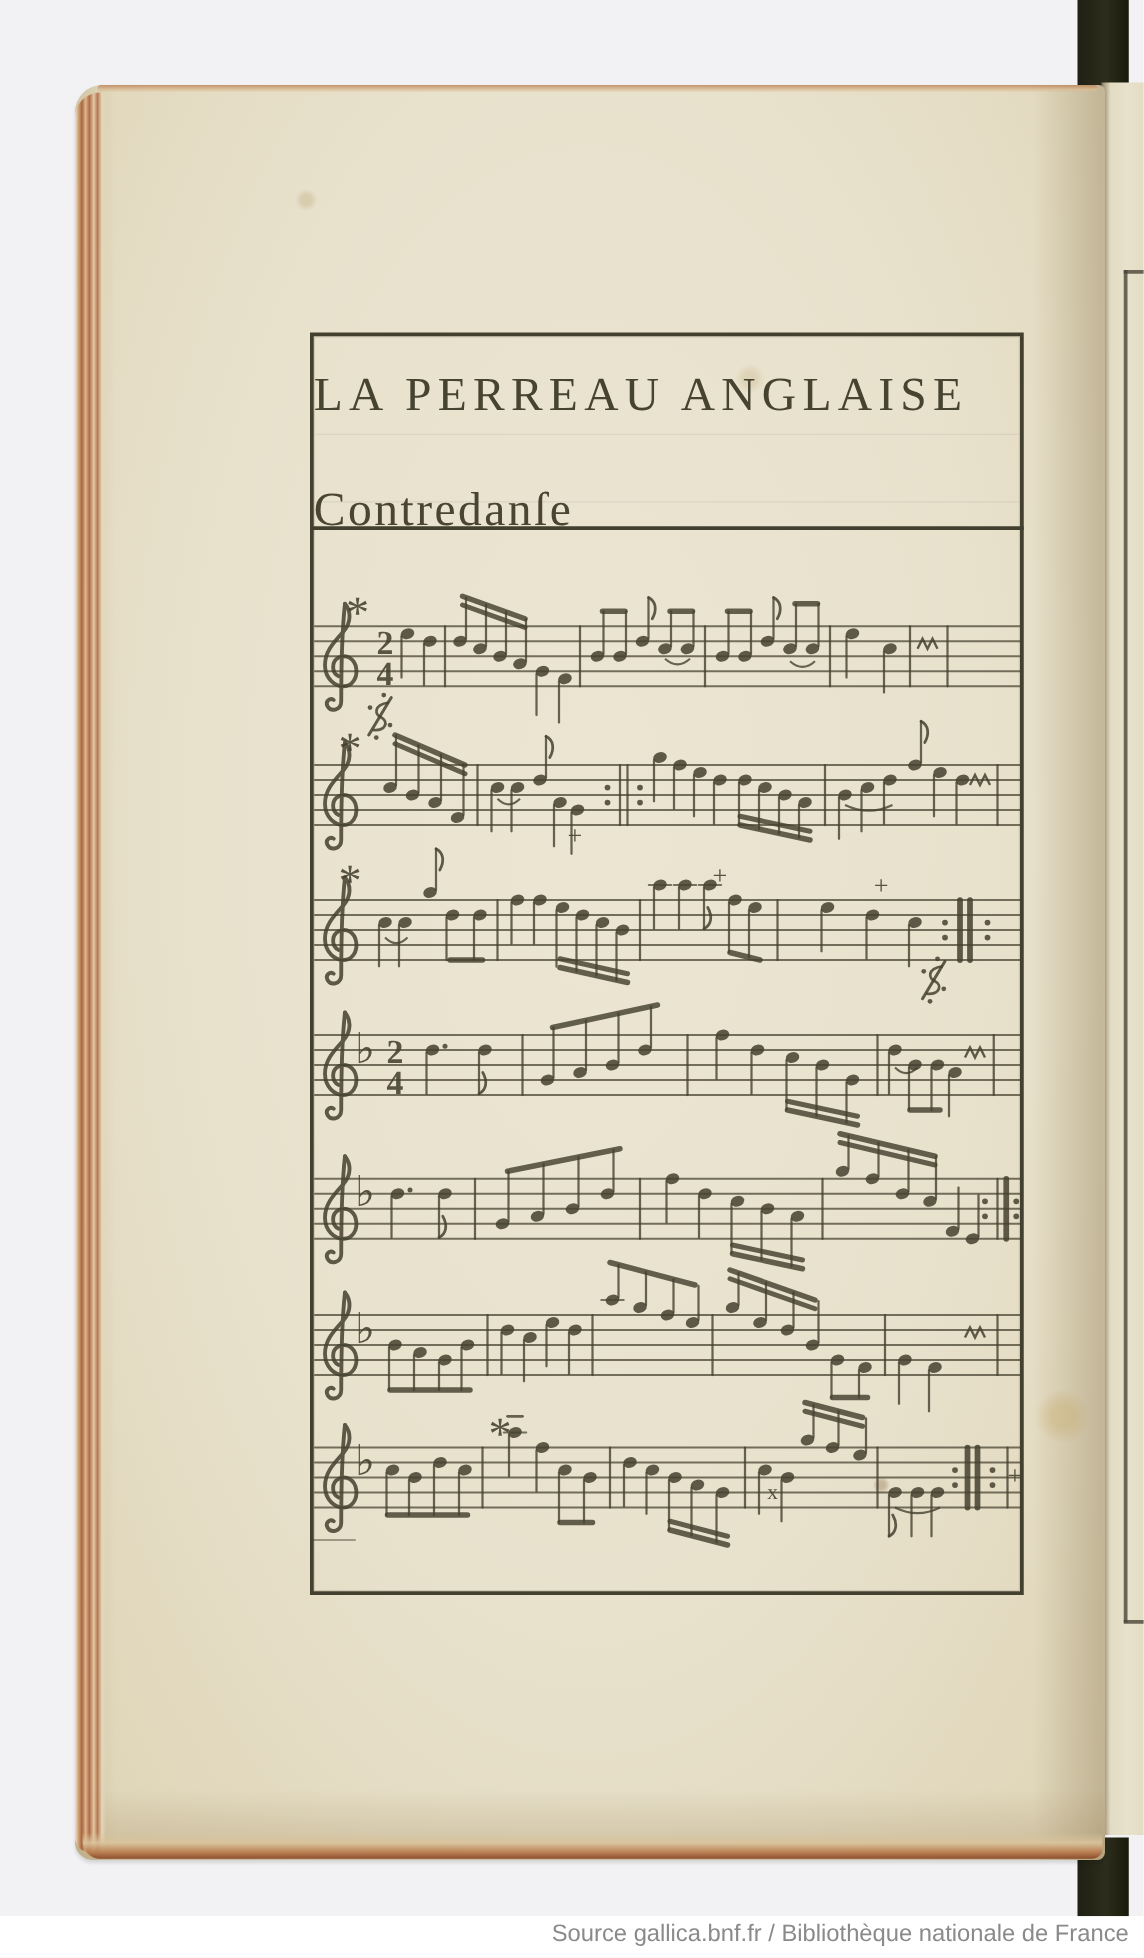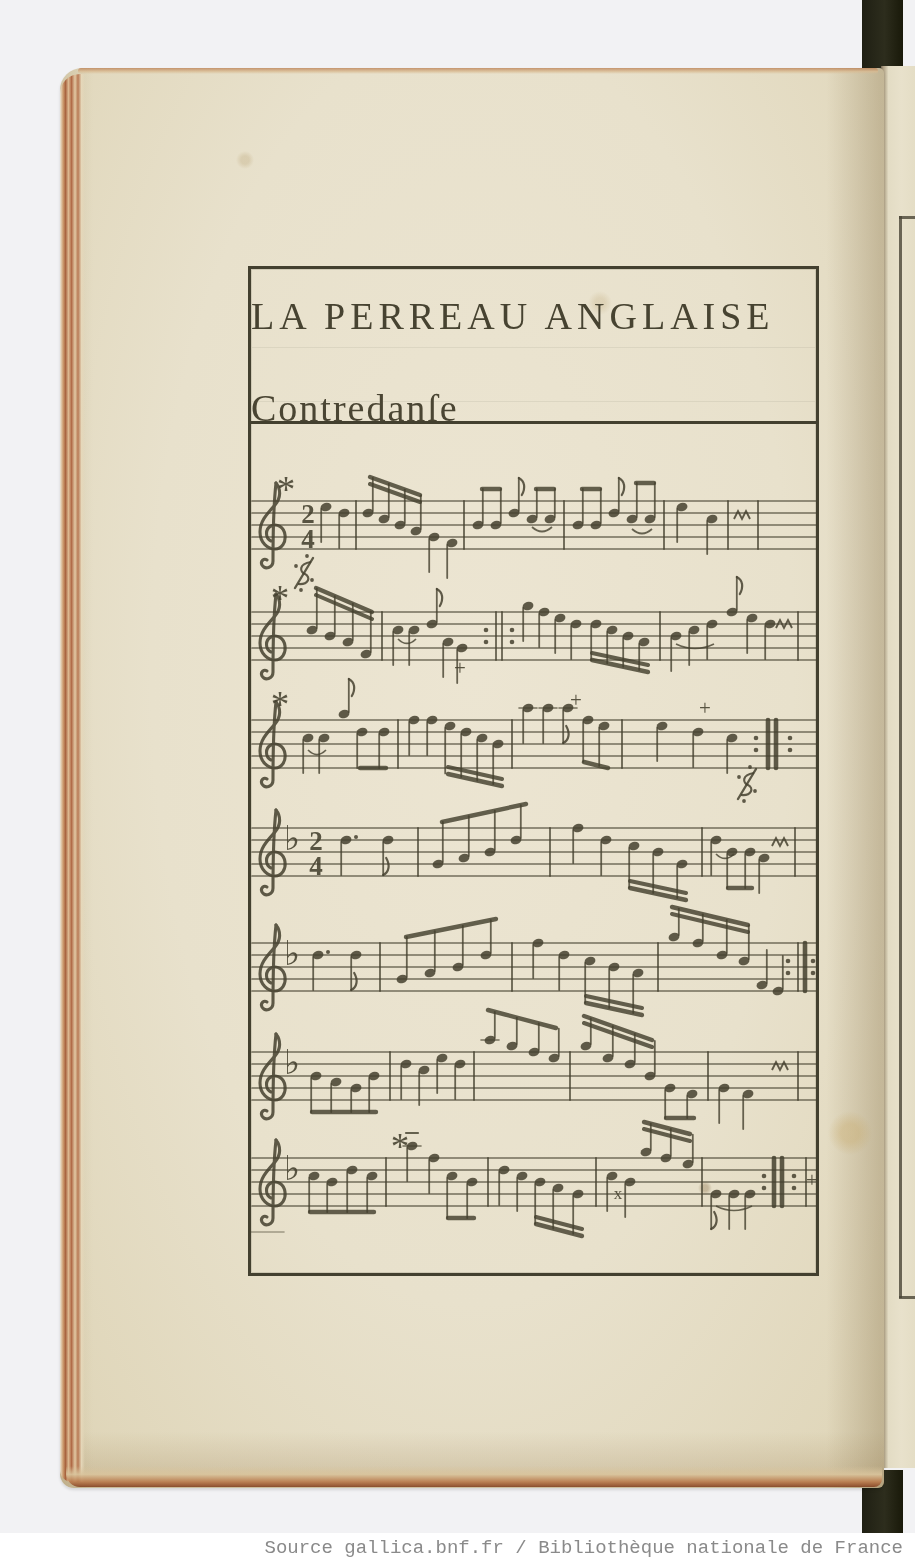--- a/index.html
+++ b/index.html
@@ -1,18 +1,18 @@
 <!DOCTYPE html>
 <html><head>
 <meta charset="utf-8">
 <style>
   html,body{margin:0;padding:0;}
   body{width:915px;height:1566px;position:relative;overflow:hidden;background:#fff;
        font-family:"Liberation Sans", sans-serif;}
-  .abs{position:absolute;font-family:Liberation Mono, monospace;}
+  .abs{position:absolute;}
   
   #scan-bg{left:0;top:0;width:915px;height:1533px;background:#f2f2f4;}
   
   .strip{left:862px;width:41px;background:linear-gradient(90deg,#1f1f13,#2d2d1d 55%,#191909);}
   #strip-top{top:0;height:70px;}
   #strip-bottom{top:1470px;height:63px;}
   
   #next-page{left:881px;top:66px;width:34px;height:1402px;
      background:linear-gradient(90deg,#6d6150 0,#a99a7d 6%,#e3dcc4 22%,#e8e1cb 60%,#e4ddc5 100%);}
   #next-frame-v{left:18px;top:150px;width:3px;height:1082px;background:#4a4536;opacity:.8;}

